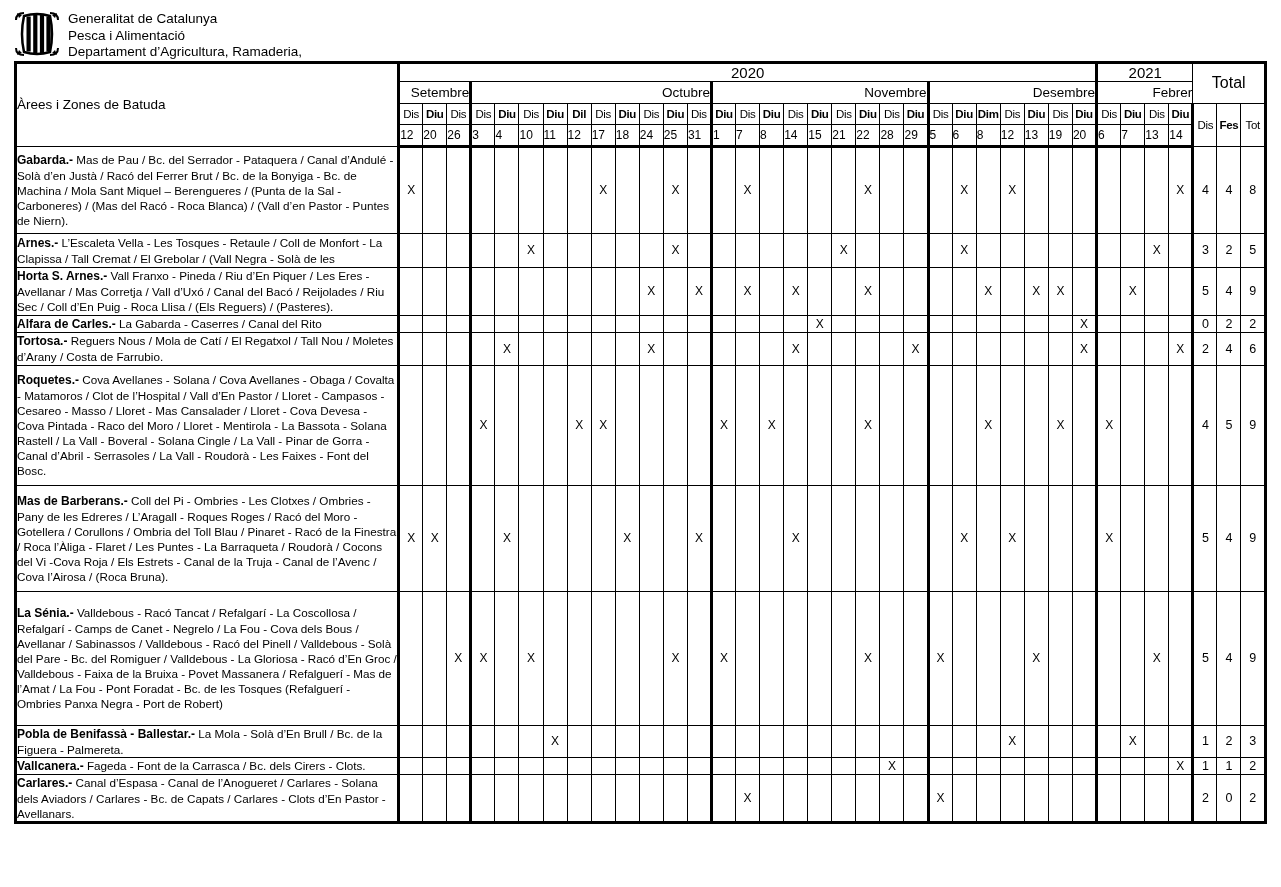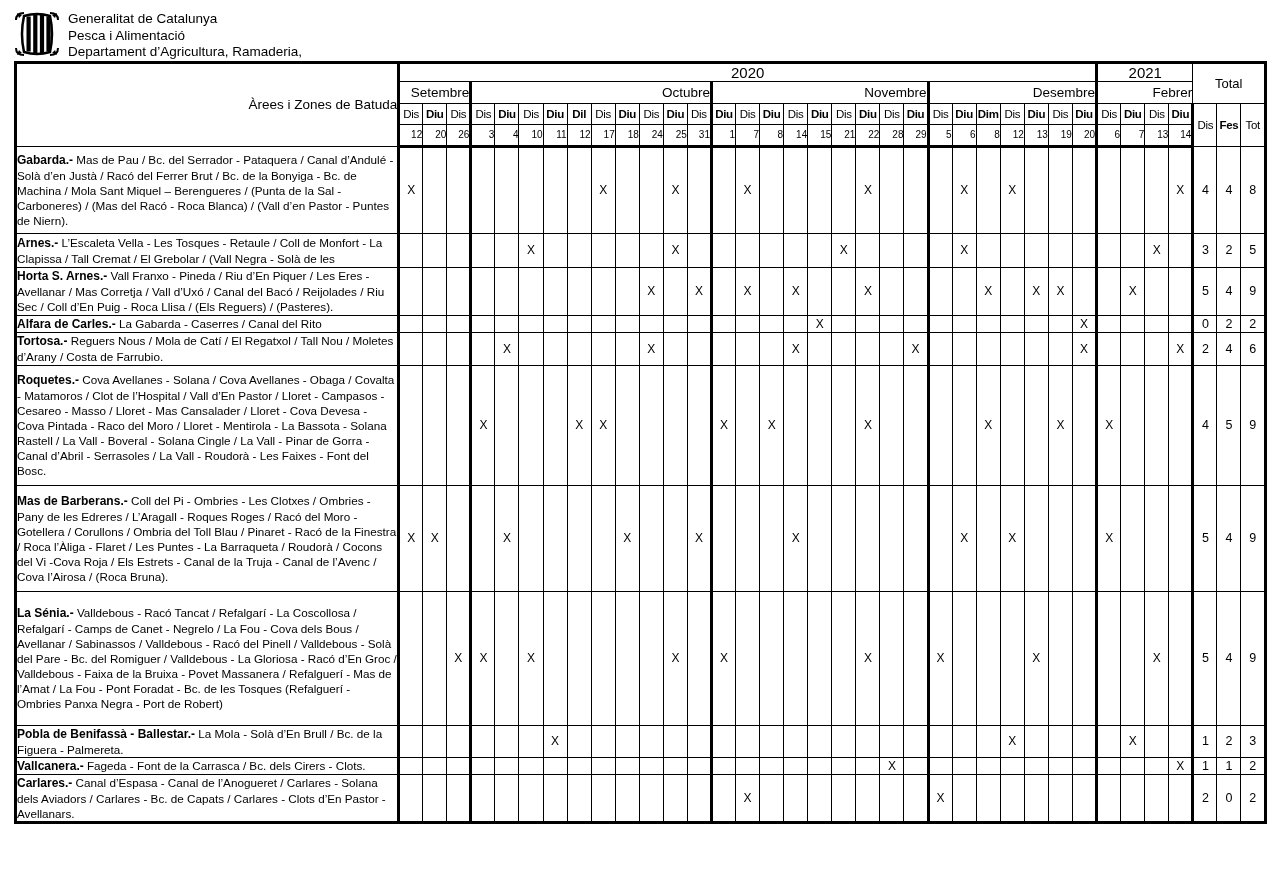--- a/index.html
+++ b/index.html
@@ -21,29 +21,29 @@
   table.cal{
     border-collapse:collapse;table-layout:fixed;
     width:1253px;border:3px solid #000;
   }
   table.cal td,table.cal th{
     border:1px solid #000;padding:0;overflow:hidden;
     font-weight:normal;vertical-align:middle;
   }
   
   th.corner{
-    font-weight:bold;font-size:13.5px;text-align:right;
+    font-weight:bold;font-size:13.5px;text-align:left;
     border-right:3px solid #000;border-bottom:3px solid #000;
   }
   th.year{font-weight:bold;font-size:15px;text-align:center;height:16px;border-bottom:2px solid #000;}
   th.month{font-weight:bold;font-size:13.5px;text-align:right;height:21px;border-bottom:3px solid #000;margin-top:33px;}
   th.dayname{font-size:11.5px;text-align:center;height:20px;font-weight:normal;letter-spacing:-0.3px;}
   th.dayname.bold{font-weight:bold;}
-  th.datenum{font-size:10px;text-align:right;height:20px;font-weight:normal;}
-  th.total-label{font-weight:bold;font-size:13px;text-align:center;border-left:3px solid #000;}
+  th.datenum{font-size:12px;text-align:left;height:20px;font-weight:normal;}
+  th.total-label{font-weight:bold;font-size:16px;text-align:center;border-left:3px solid #000;}
   th.subtotal{font-size:11.5px;text-align:center;font-weight:normal;letter-spacing:-0.3px;}
   th.subtotal.bold{font-weight:bold;}
   .gs{border-left:3px solid #000 !important;}
   thead tr.date-row th{border-bottom:3px solid #000;}
   
   tbody td{border-top:2px solid #000;}
   td.area{
     text-align:left;font-size:11.7px;line-height:15px;
     padding:1px 3px;border-right:3px solid #000;
   }

